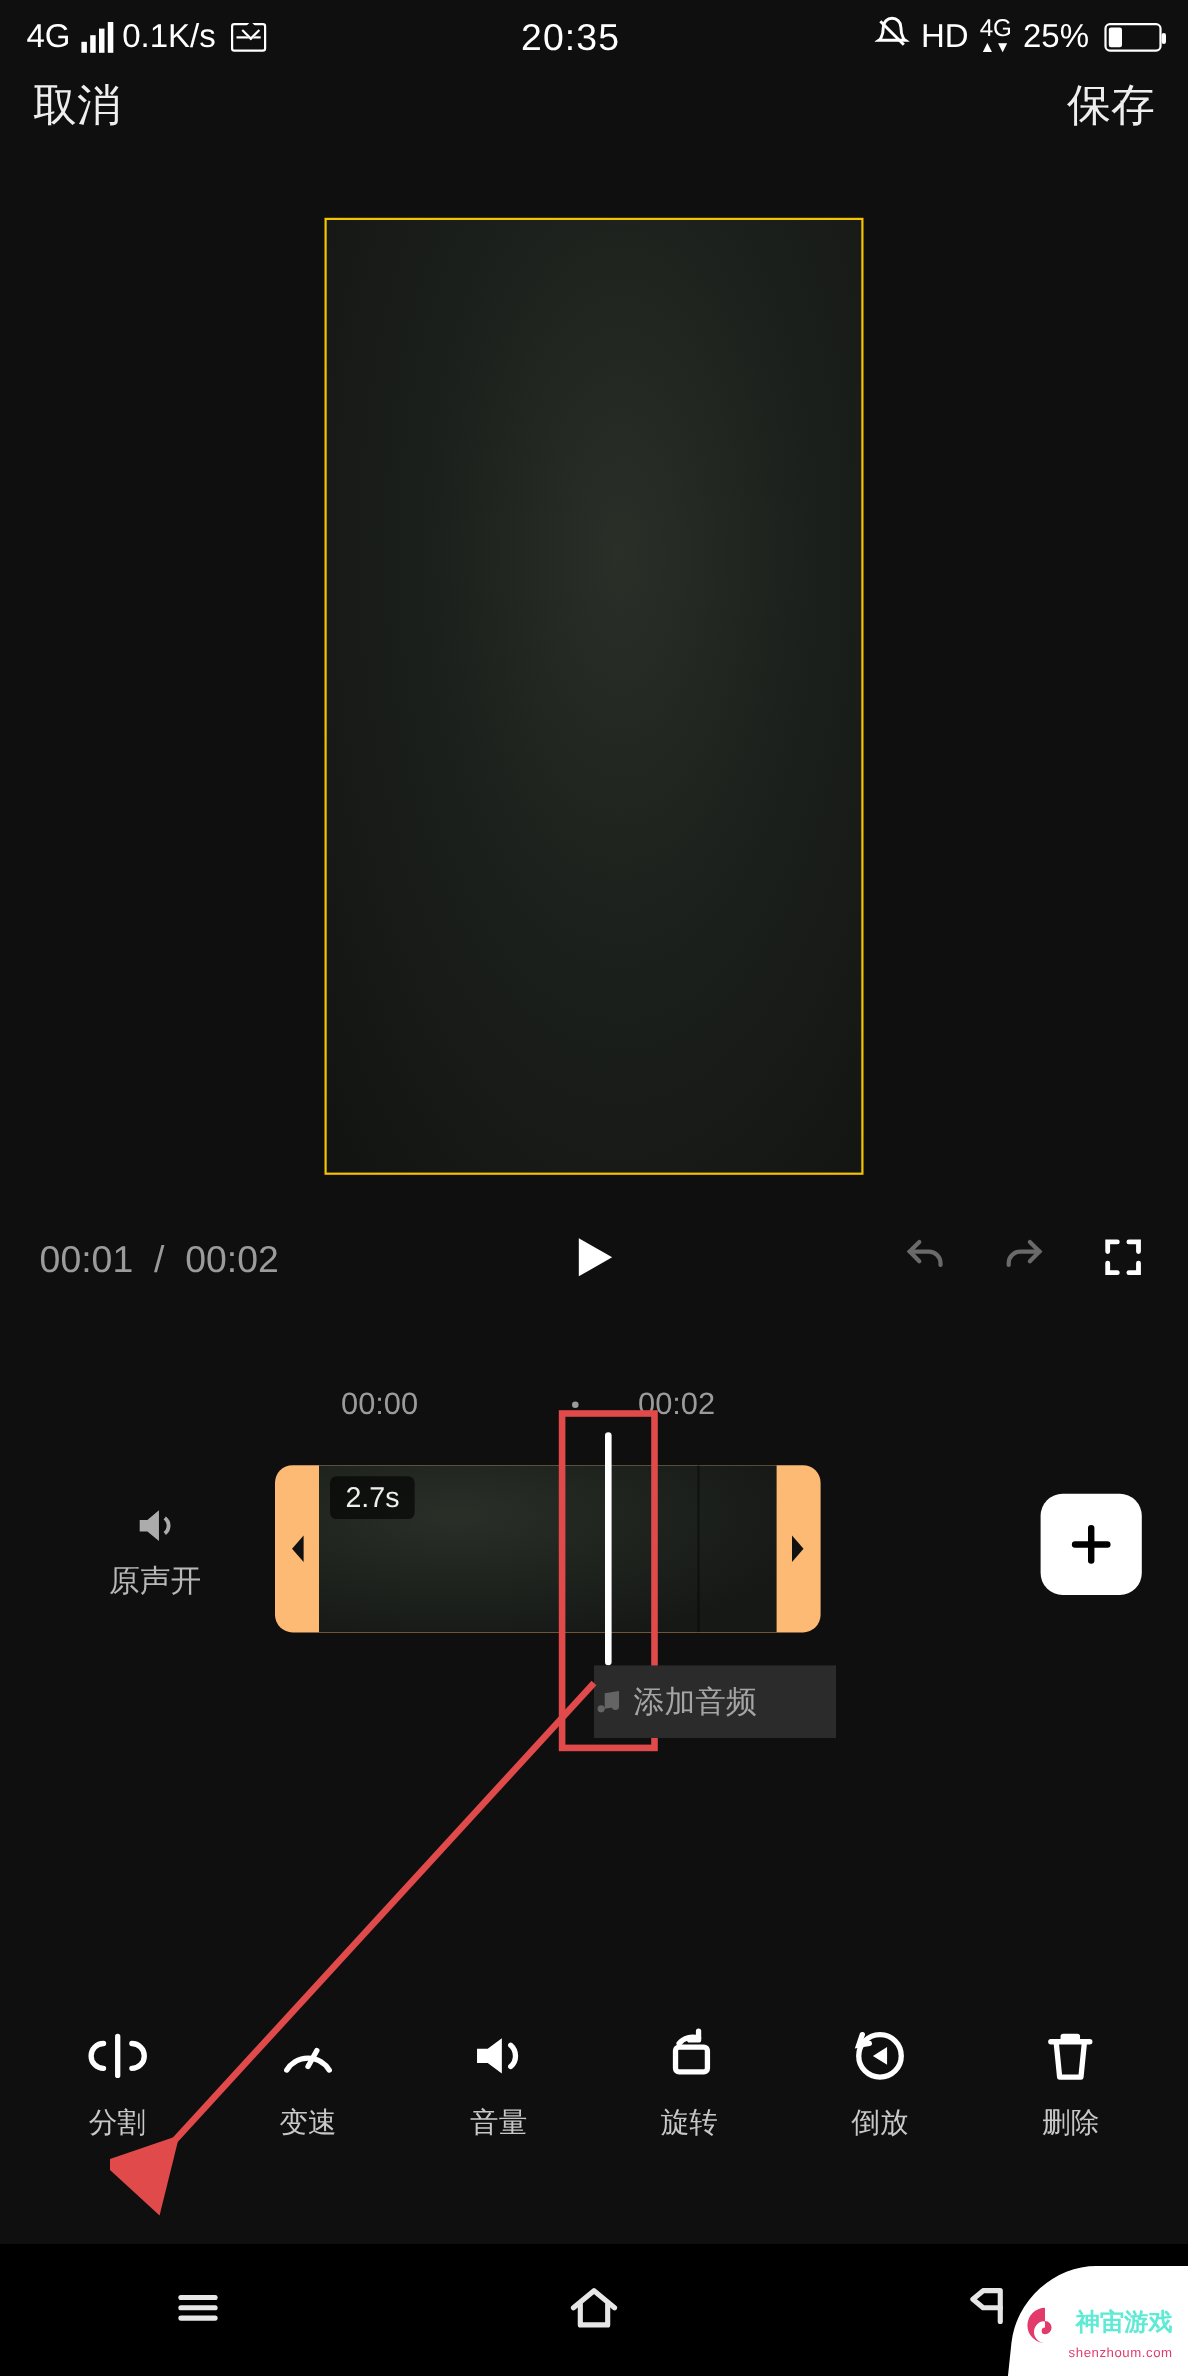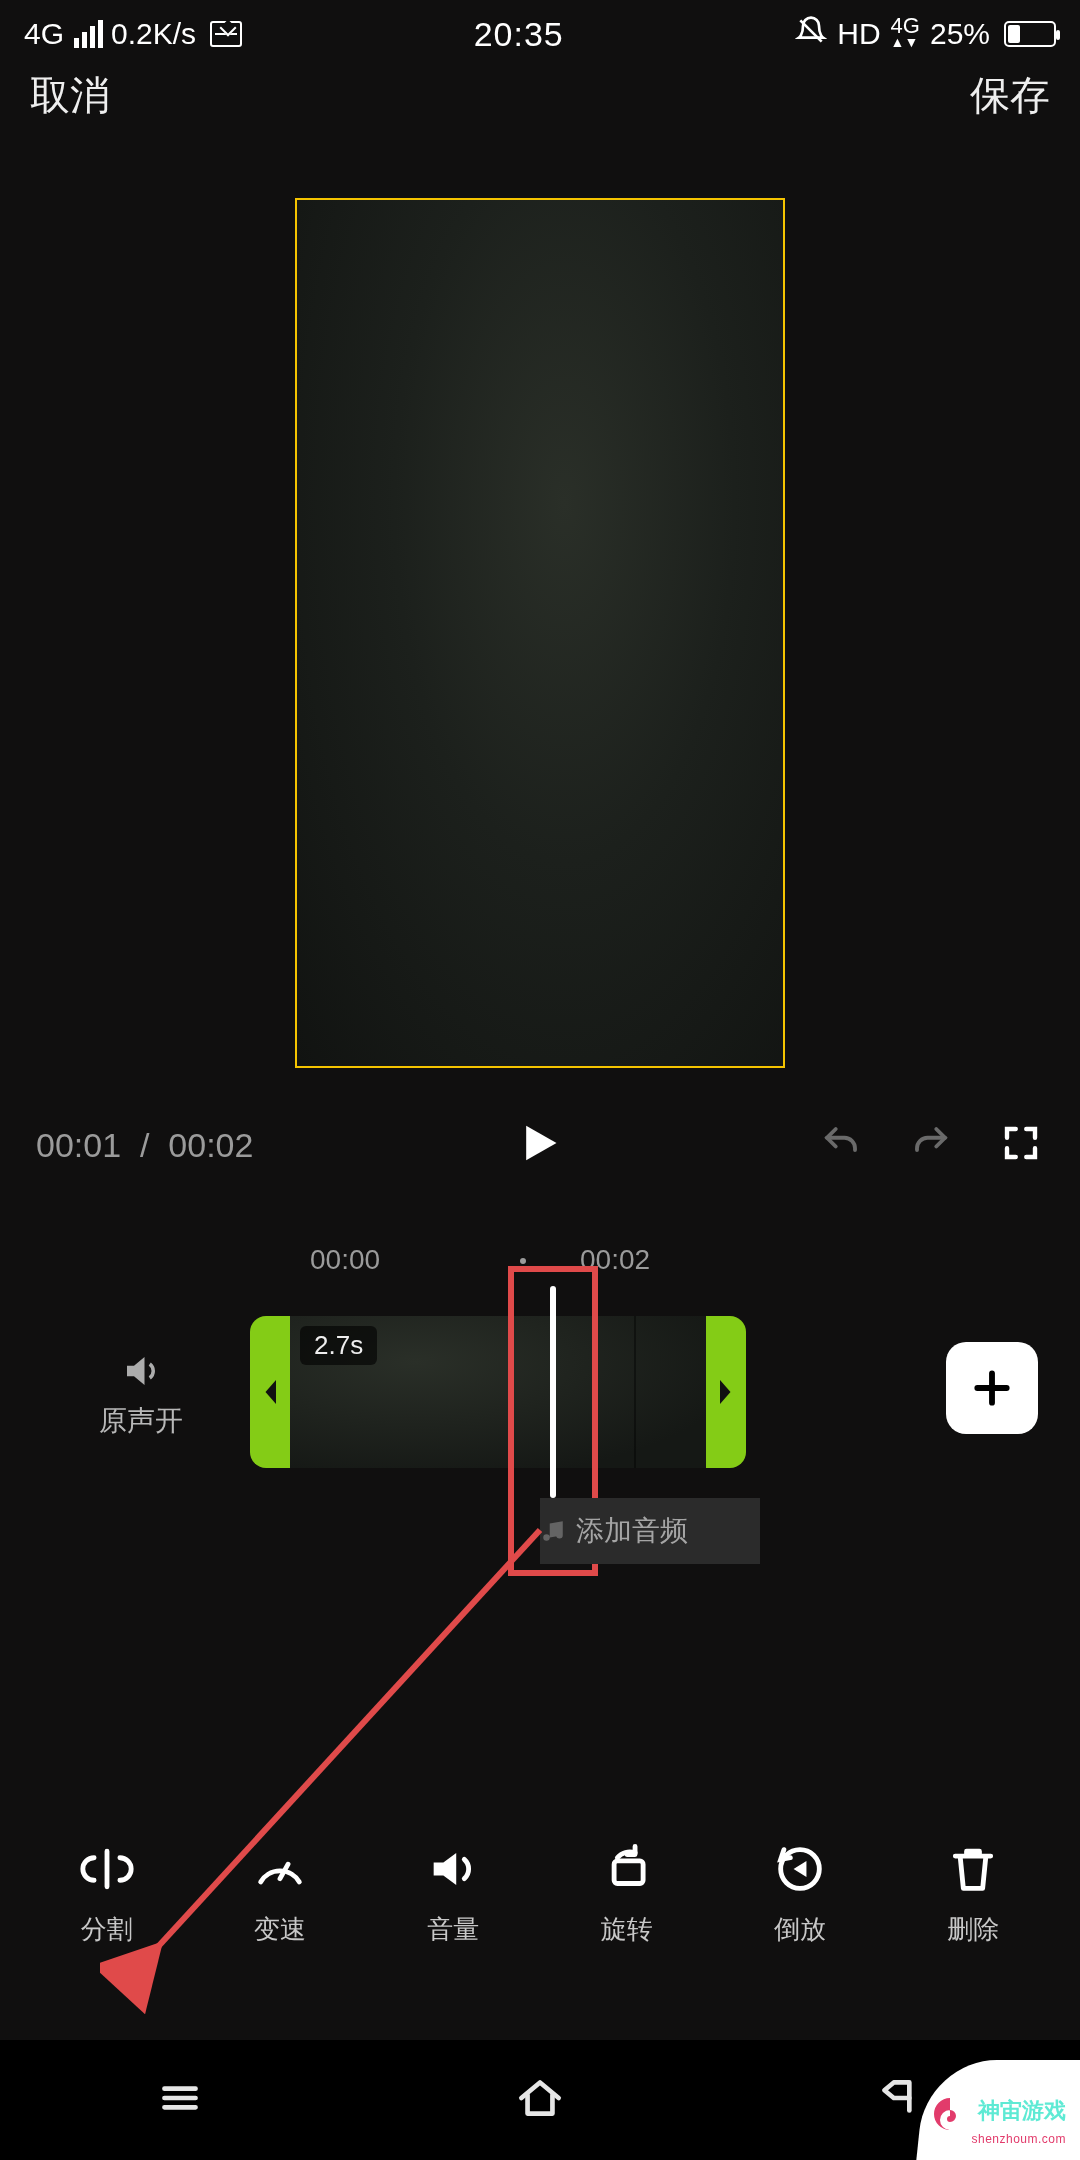--- a/index.html
+++ b/index.html
@@ -32,31 +32,31 @@
 
   
   .play-row { display:flex; align-items:center; padding: 30px 38px 10px 36px; height:110px;margin-top:12px; }
   .time-text { color:#9b9b9b; font-size:34px; flex:0 0 auto; }
   .play-center { flex:1; display:flex; justify-content:center; }
   .play-btn svg { width:52px; height:52px; }
   .ctrl-group { display:flex; align-items:center; gap:48px; }
   .ctrl-group svg { width:42px; height:42px; }
 
   
-  .ruler-row { position:relative; height:60px; margin-top:48px; }
+  .ruler-row { position:relative; height:60px; margin-top:64px; }
   .ruler-lbl { position:absolute; top:6px; color:#9b9b9b; font-size:28px; }
   .ruler-dot { position:absolute; top:20px; width:6px; height:6px; border-radius:50%; background:#9b9b9b; }
 
   
   .timeline-area { position:relative; height:420px; }
   .sound-col { position:absolute; left:86px; top:52px; width:110px; display:flex; flex-direction:column; align-items:center; gap:10px; }
   .sound-col svg { width:42px; height:42px; opacity:.85; }
   .sound-lbl { color:#b8b8b8; font-size:28px; }
 
-  .clip-track { position:absolute; left:250px; top:18px; width:496px; height:152px; background:#84cc16; border-radius:16px; display:flex; align-items:center; overflow:hidden;}
+  .clip-track { position:absolute; left:250px; top:18px; width:496px; height:152px; background:#fdba74; border-radius:16px; display:flex; align-items:center; overflow:hidden;}
   .handle { width:40px; height:100%; display:flex; align-items:center; justify-content:center; }
   .handle svg{ width:20px; height:30px; }
   .clip-body { flex:1; height:100%; position:relative; background: radial-gradient(ellipse at 30% 30%, #2a2f28 0%, #151815 80%); }
   .clip-body:after{content:"";position:absolute; right:70px; top:0; bottom:0; width:2px; background:rgba(0,0,0,.4);}
   .clip-badge { position:absolute; left:10px; top:10px; background:rgba(0,0,0,.6); color:#eee; font-size:26px; padding:4px 14px; border-radius:6px;}
 
   .red-box { position:absolute; left:508px; top:-32px; width:90px; height:310px; border:6px solid #e04a4a; }
   .playhead { position:absolute; left:550px; top:-12px; width:6px; height:212px; background:#fff; border-radius:3px; }
 
   .add-btn { position:absolute; right:42px; top:44px; width:92px; height:92px; background:#fff; border-radius:20px; display:flex; align-items:center; justify-content:center; }
@@ -90,21 +90,21 @@
 
 <div class="status-bar">
   <div class="status-left">
     <span>4G</span>
     <span class="sig-bars">
         <span class="b1"></span>
         <span class="b2"></span>
         <span class="b3"></span>
         <span class="b4"></span>
       </span>
-    <span>0.2K/s</span>
+    <span>0.1K/s</span>
     <span class="env-icon"></span>
   </div>
   <div class="status-center">20:35</div>
   <div class="status-right">
     <span class="icon-dn">
       <svg viewBox="0 0 24 24" fill="none" stroke="#fff" stroke-width="2">
           <path d="M18 8a6 6 0 10-12 0c0 7-3 9-3 9h18s-3-2-3-9"></path>
           <path d="M4 4l16 16"></path>
         </svg>
     </span>

